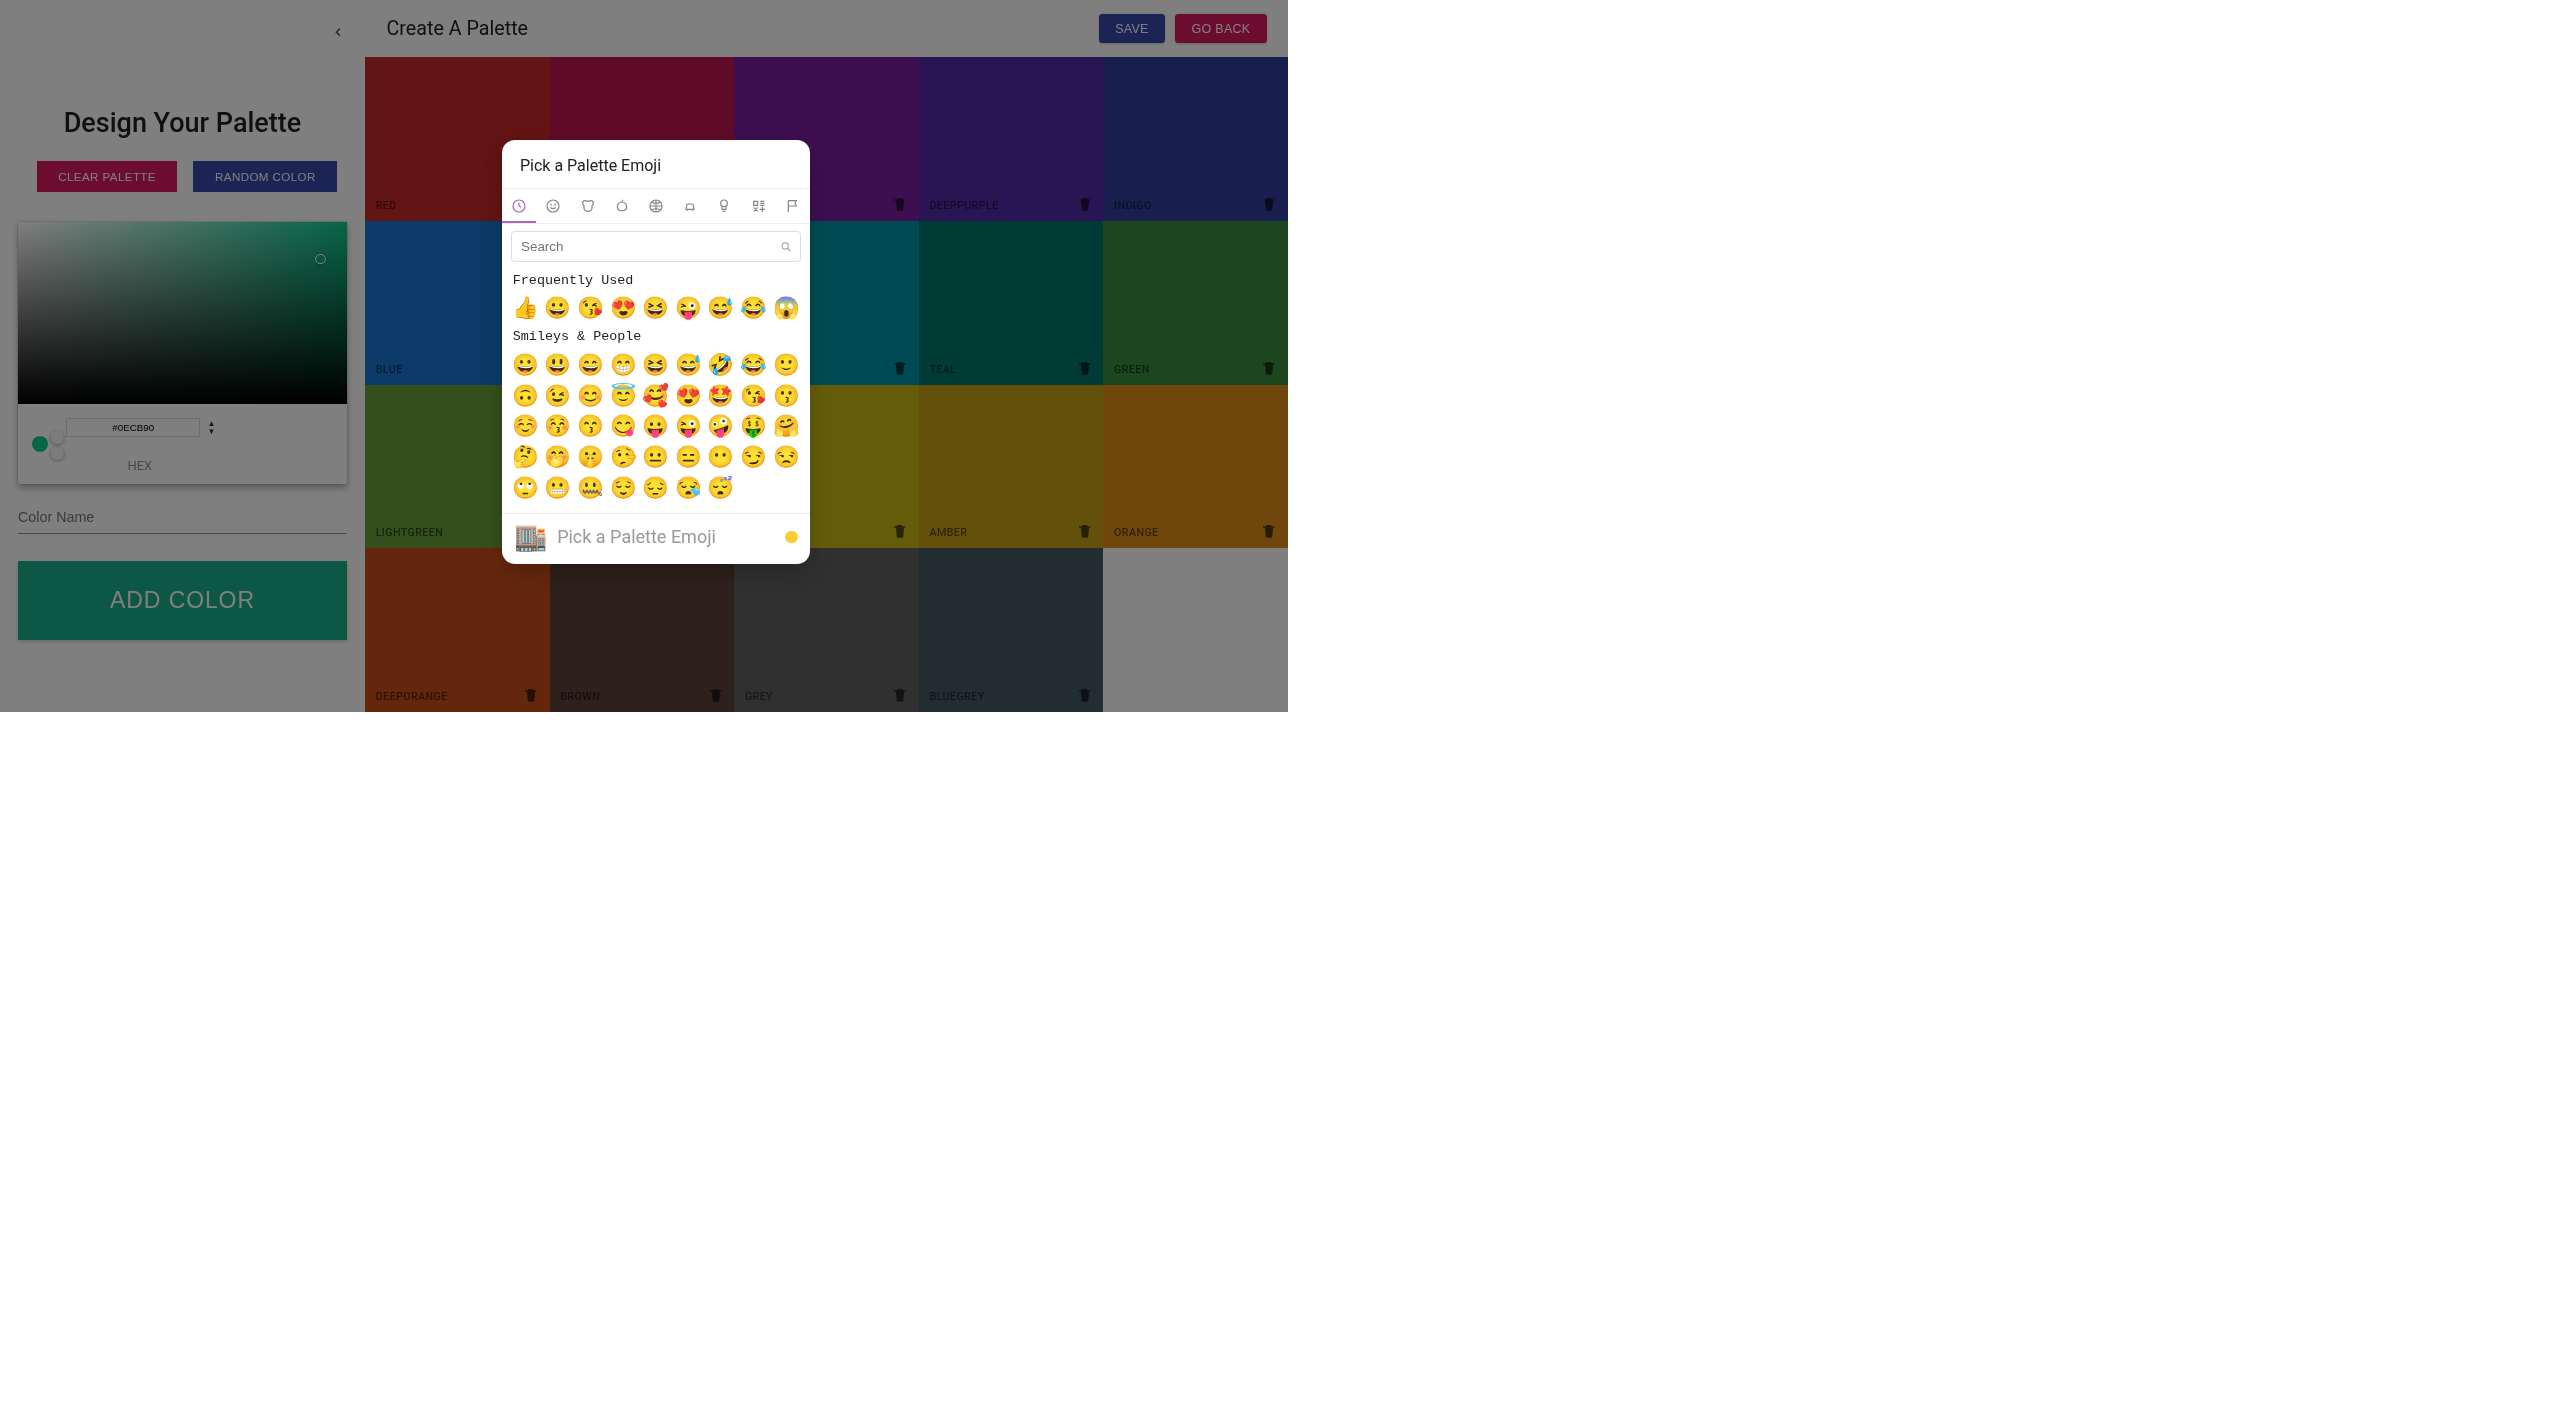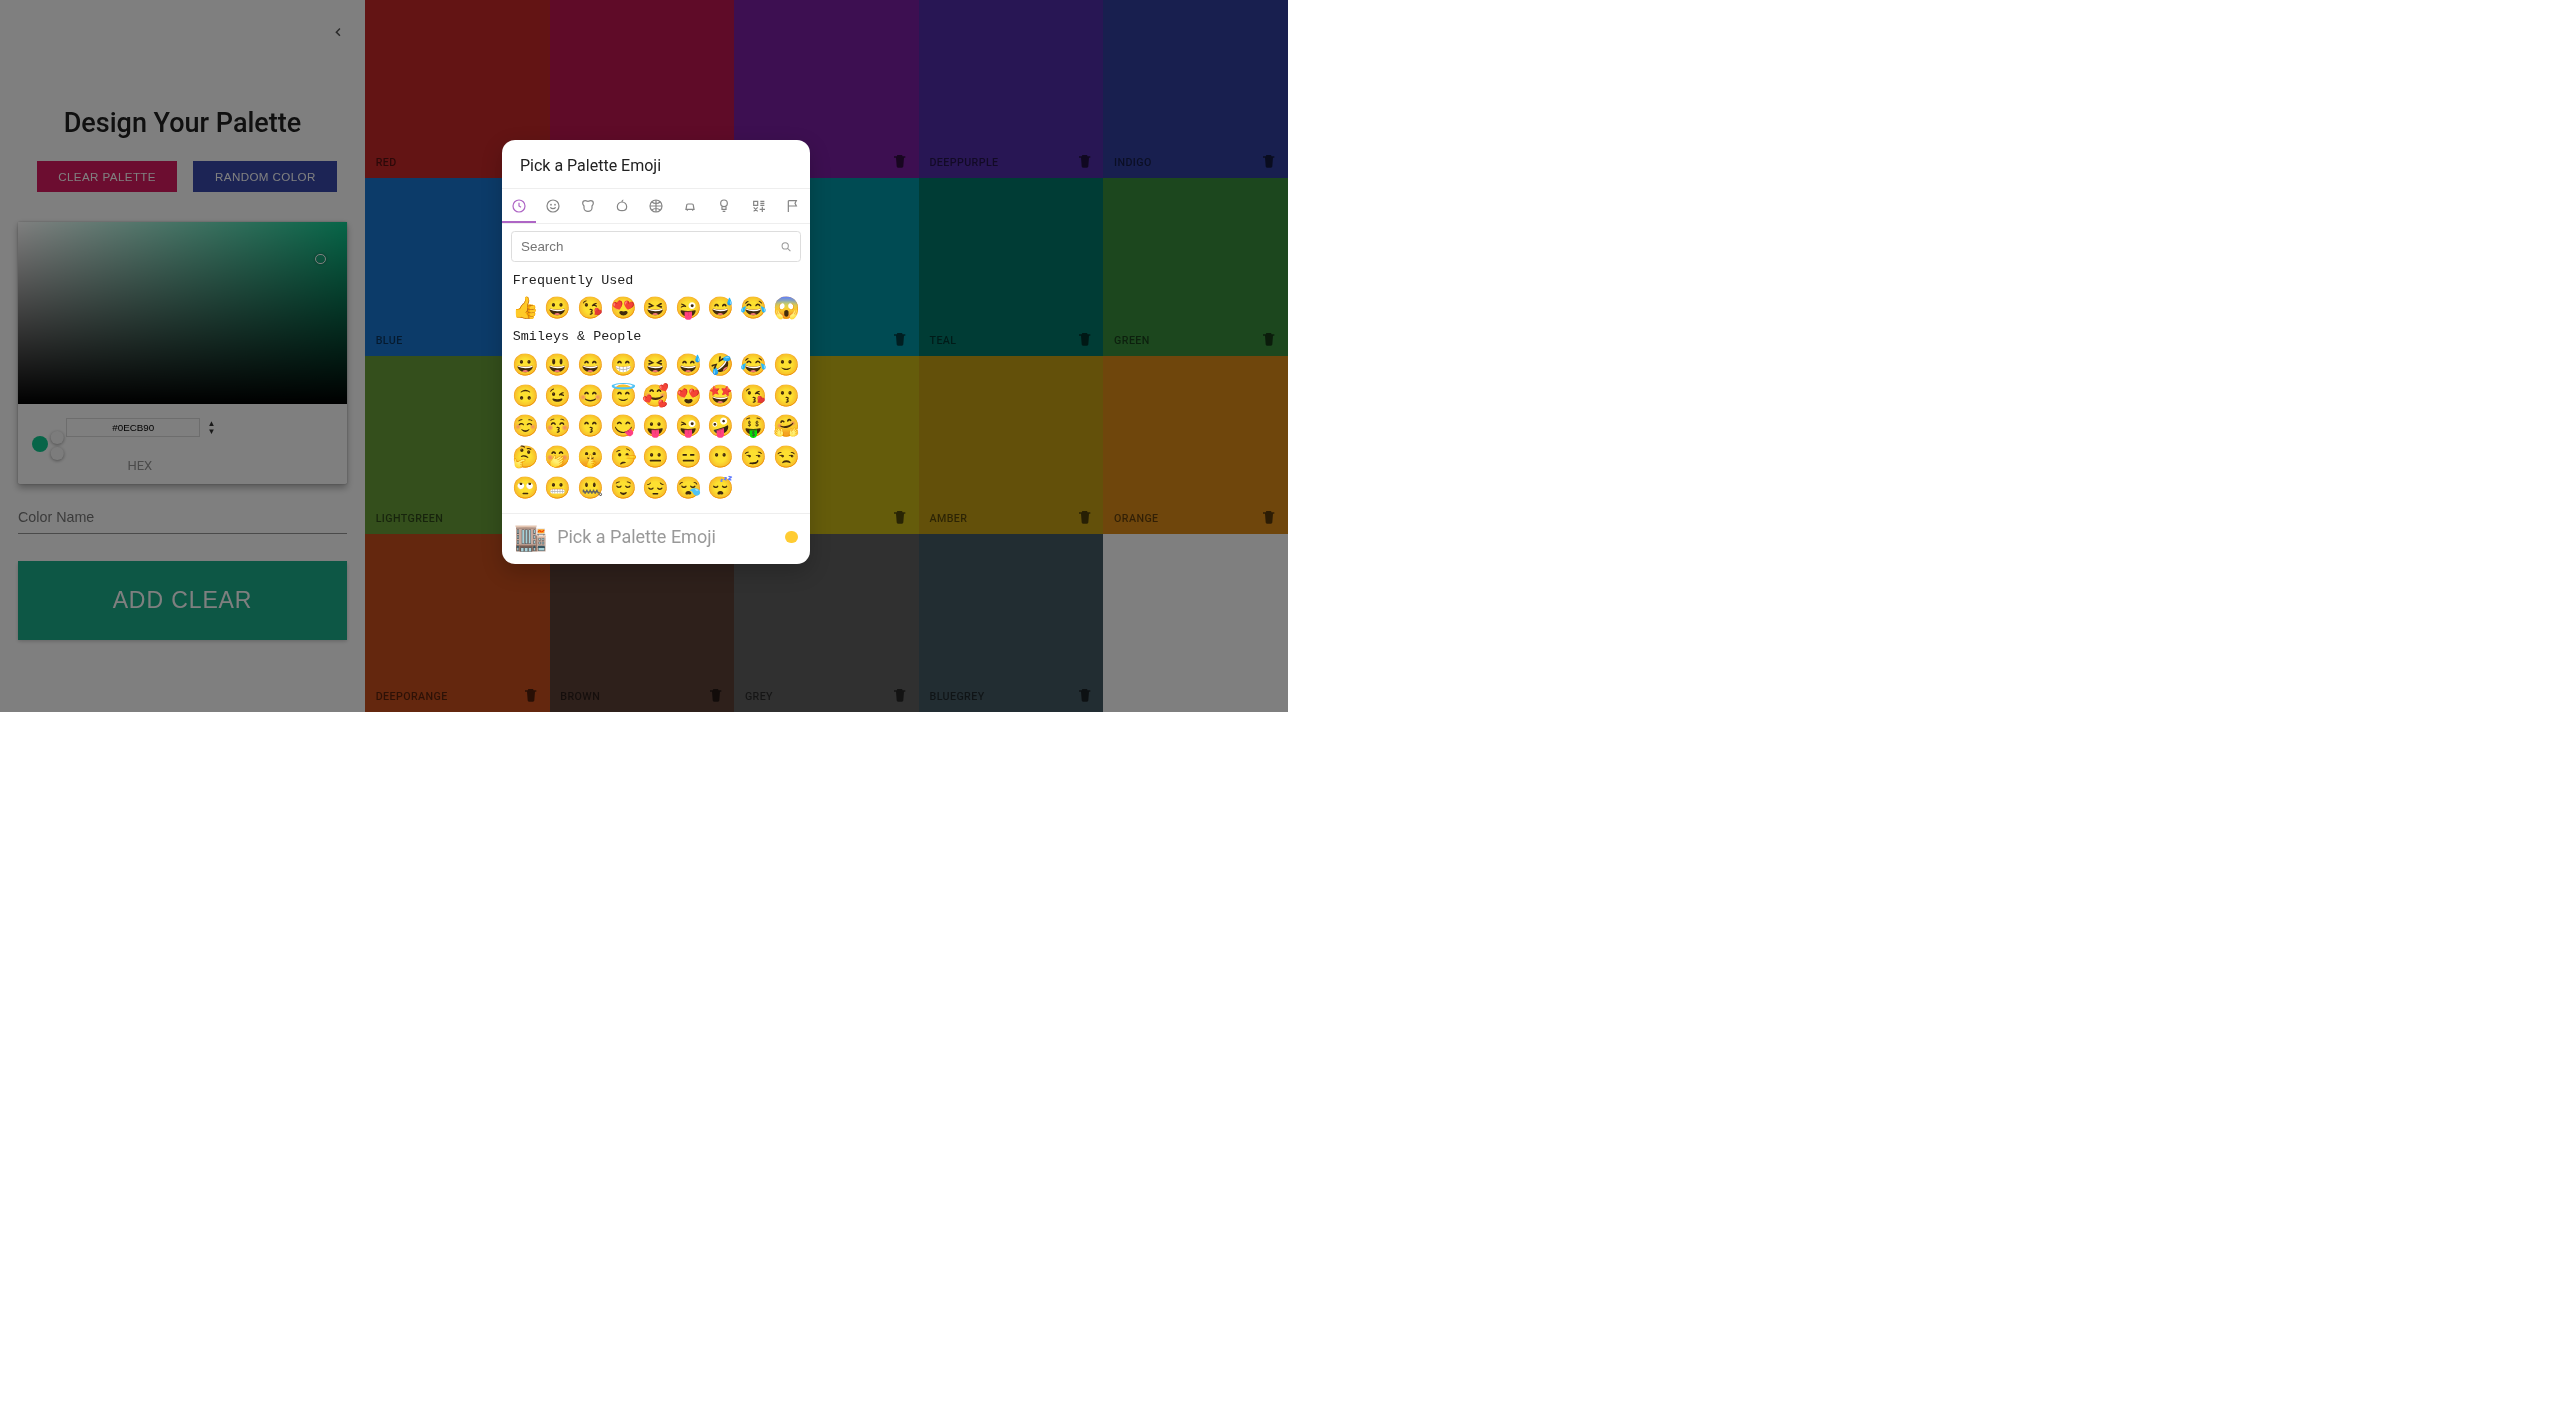--- a/index.html
+++ b/index.html
@@ -105,24 +105,29 @@
         </div>
         <div class="toggle-arrows">
           <span>▲</span>
             <span>▼</span>
         </div>
       </div>
     </div>
   </div>
 
   <input class="name-input" placeholder="Color Name" style="">
-  <button class="add-color-btn">ADD CLEAR</button>
+  <button class="add-color-btn">ADD COLOR</button>
 </div>
 
 <div class="main">
+  <div class="main-header">
+    <div class="main-title">Create A Palette</div>
+    <button class="header-btn btn-save">SAVE</button>
+    <button class="header-btn btn-goback">GO BACK</button>
+  </div>
   <div class="grid" id="swatch-grid">
       <div class="swatch" style="background: rgb(198, 40, 40);">
         <span class="swatch-name">red</span>
         <span class="trash"><svg viewBox="0 0 24 24" fill="currentColor">
             <path d="M6 7h12l-1 13c0 1-1 2-2 2H9c-1 0-2-1-2-2L6 7zm3-4h6l1 2h4v2H3V5h4l1-2z"></path>
           </svg></span>
       </div>
       <div class="swatch" style="background: rgb(191, 22, 80);">
         <span class="swatch-name">pink</span>
         <span class="trash"><svg viewBox="0 0 24 24" fill="currentColor">

